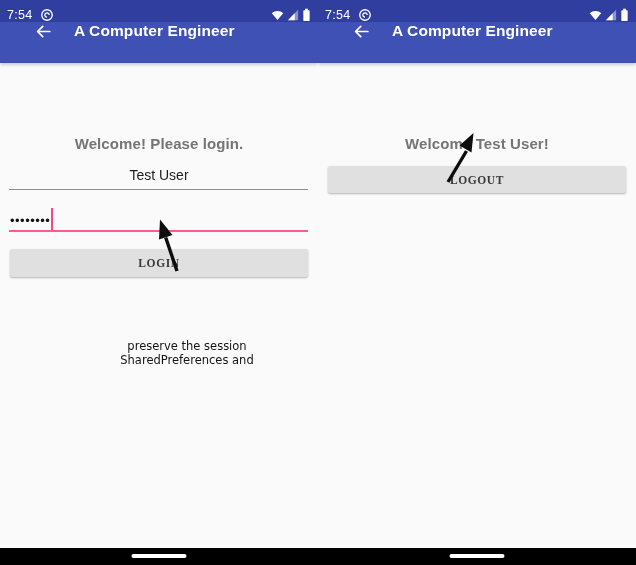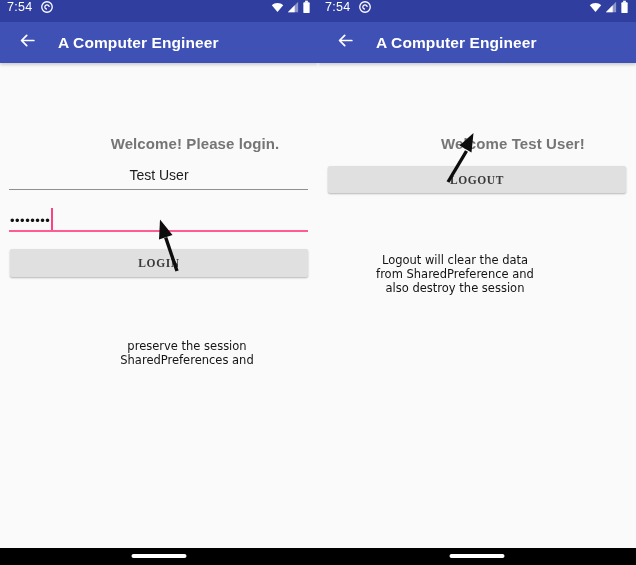--- a/index.html
+++ b/index.html
@@ -2,36 +2,36 @@
 <html><head>
 <meta charset="utf-8">
 <style>
   * { margin:0; padding:0; box-sizing:border-box; }
   html,body { width:636px; height:565px; }
   body { font-family:"Liberation Sans", sans-serif; background:#fff; }
   .device-pair { display:flex; width:636px; height:565px; }
   .phone { width:318px; height:565px; display:flex; flex-direction:column; position:relative; overflow:hidden; }
 
   
-  .status-bar { height:22px; background:#303F9F; color:#fff; display:flex; align-items:flex-start; padding:0 7px; flex-shrink:0; }
+  .status-bar { height:22px; background:#303F9F; color:#fff; display:flex; align-items:flex-end; padding:0 7px; flex-shrink:0; }
   .status-time { font-size:12.5px; letter-spacing:.3px; }
   .status-left-icons { margin-left:7px; display:flex; align-items:center; }
   .status-right { margin-left:auto; display:flex; align-items:center; gap:3px; }
   .sicon { display:block; }
 
   
-  .app-bar { height:41px; background:#3F51B5; color:#fff; display:flex; align-items:center; padding:0 16px; flex-shrink:0;
+  .app-bar { height:41px; background:#3F51B5; color:#fff; display:flex; padding:0 32px; flex-shrink:0;
              box-shadow:0 2px 3px rgba(0,0,0,.18); position:relative; z-index:2; }
   .back-btn { width:22px; height:22px; display:flex; align-items:center; justify-content:center; cursor:pointer; }
   .app-title { font-size:15.5px; font-weight:bold; margin-left:20px; letter-spacing:.1px; }
 
   
   .content { flex:1; background:#FAFAFA; position:relative; }
   .screen-heading { position:absolute; top:72px; left:0; width:100%; text-align:center;
-                    font-size:15px; font-weight:bold; color:#757575; letter-spacing:.1px;margin-left:36px; }
+                    font-size:15px; font-weight:bold; color:#757575; letter-spacing:.1px; }
 
   .username-field { position:absolute; top:104px; left:10px; right:10px; height:24px;
                     font-size:14px; color:#1d1d1d; cursor:text;text-align:center; }
   .username-underline { position:absolute; top:126px; left:9px; width:299px; height:1.3px; background:#8f8f8f; }
 
   .password-field { position:absolute; top:144px; left:10px; right:10px; height:24px;
                     display:flex; align-items:center; cursor:text; }
   .password-dots { font-size:13px; color:#111; letter-spacing:.5px; line-height:1; padding-top:2px; }
   .password-cursor { display:inline-block; width:2px; height:22px; background:#FF4081; margin-left:1px; }
   .password-underline { position:absolute; top:167px; left:9px; width:299px; height:2.4px; background:#FF4081; opacity:.85; }
@@ -171,25 +171,20 @@
     <div class="content">
       <div class="screen-heading">Welcome Test User!</div>
 
       <button class="action-button logout-pos">LOGOUT</button>
 
       <svg class="annotation-arrow" viewBox="0 0 318 485">
         <line x1="130" y1="119" x2="148.5" y2="88" stroke="#0d0d0d" stroke-width="3.4"></line>
         <polygon points="155.5,70 153.5,89.5 141.5,82.5" fill="#0d0d0d"></polygon>
       </svg>
 
-      <div class="caption caption-logout">
-        <div>Logout will clear the data</div>
-        <div>from SharedPreference and</div>
-        <div>also destroy the session</div>
-      </div>
     </div>
 
     <div class="nav-bar">
       <div class="home-pill"></div>
     </div>
   </div>
 
 </div>
 
 </body></html>

